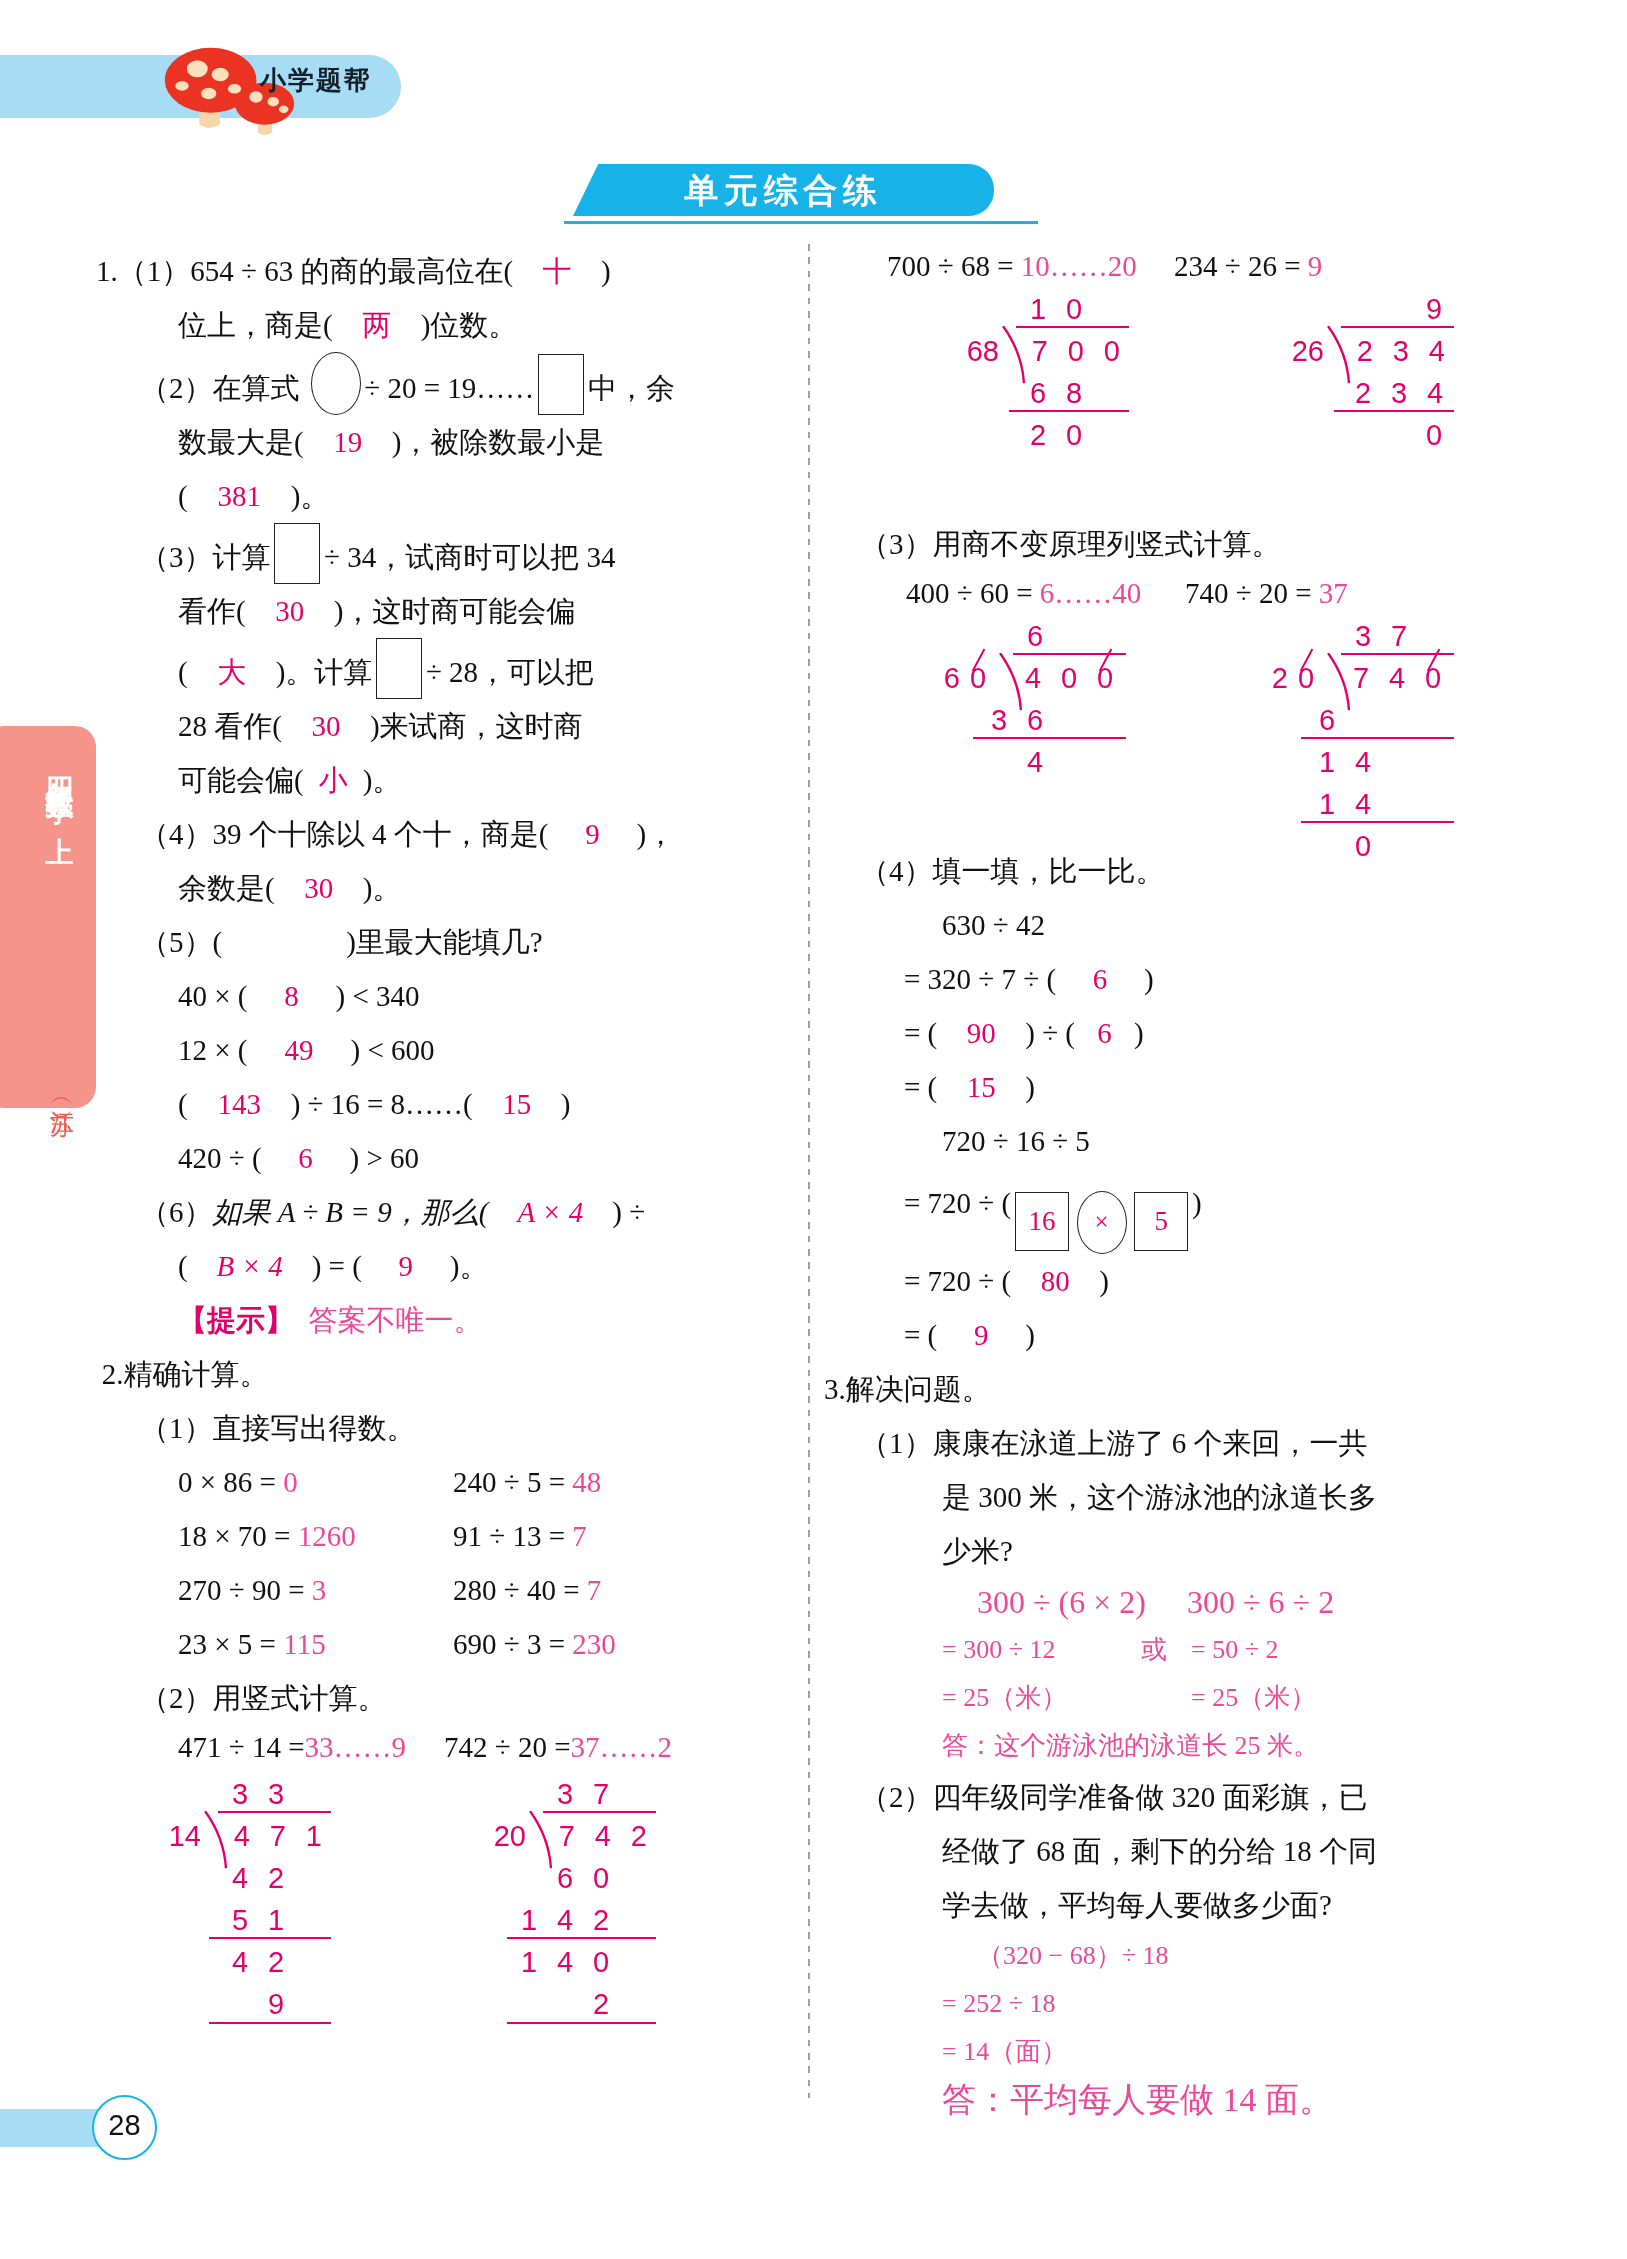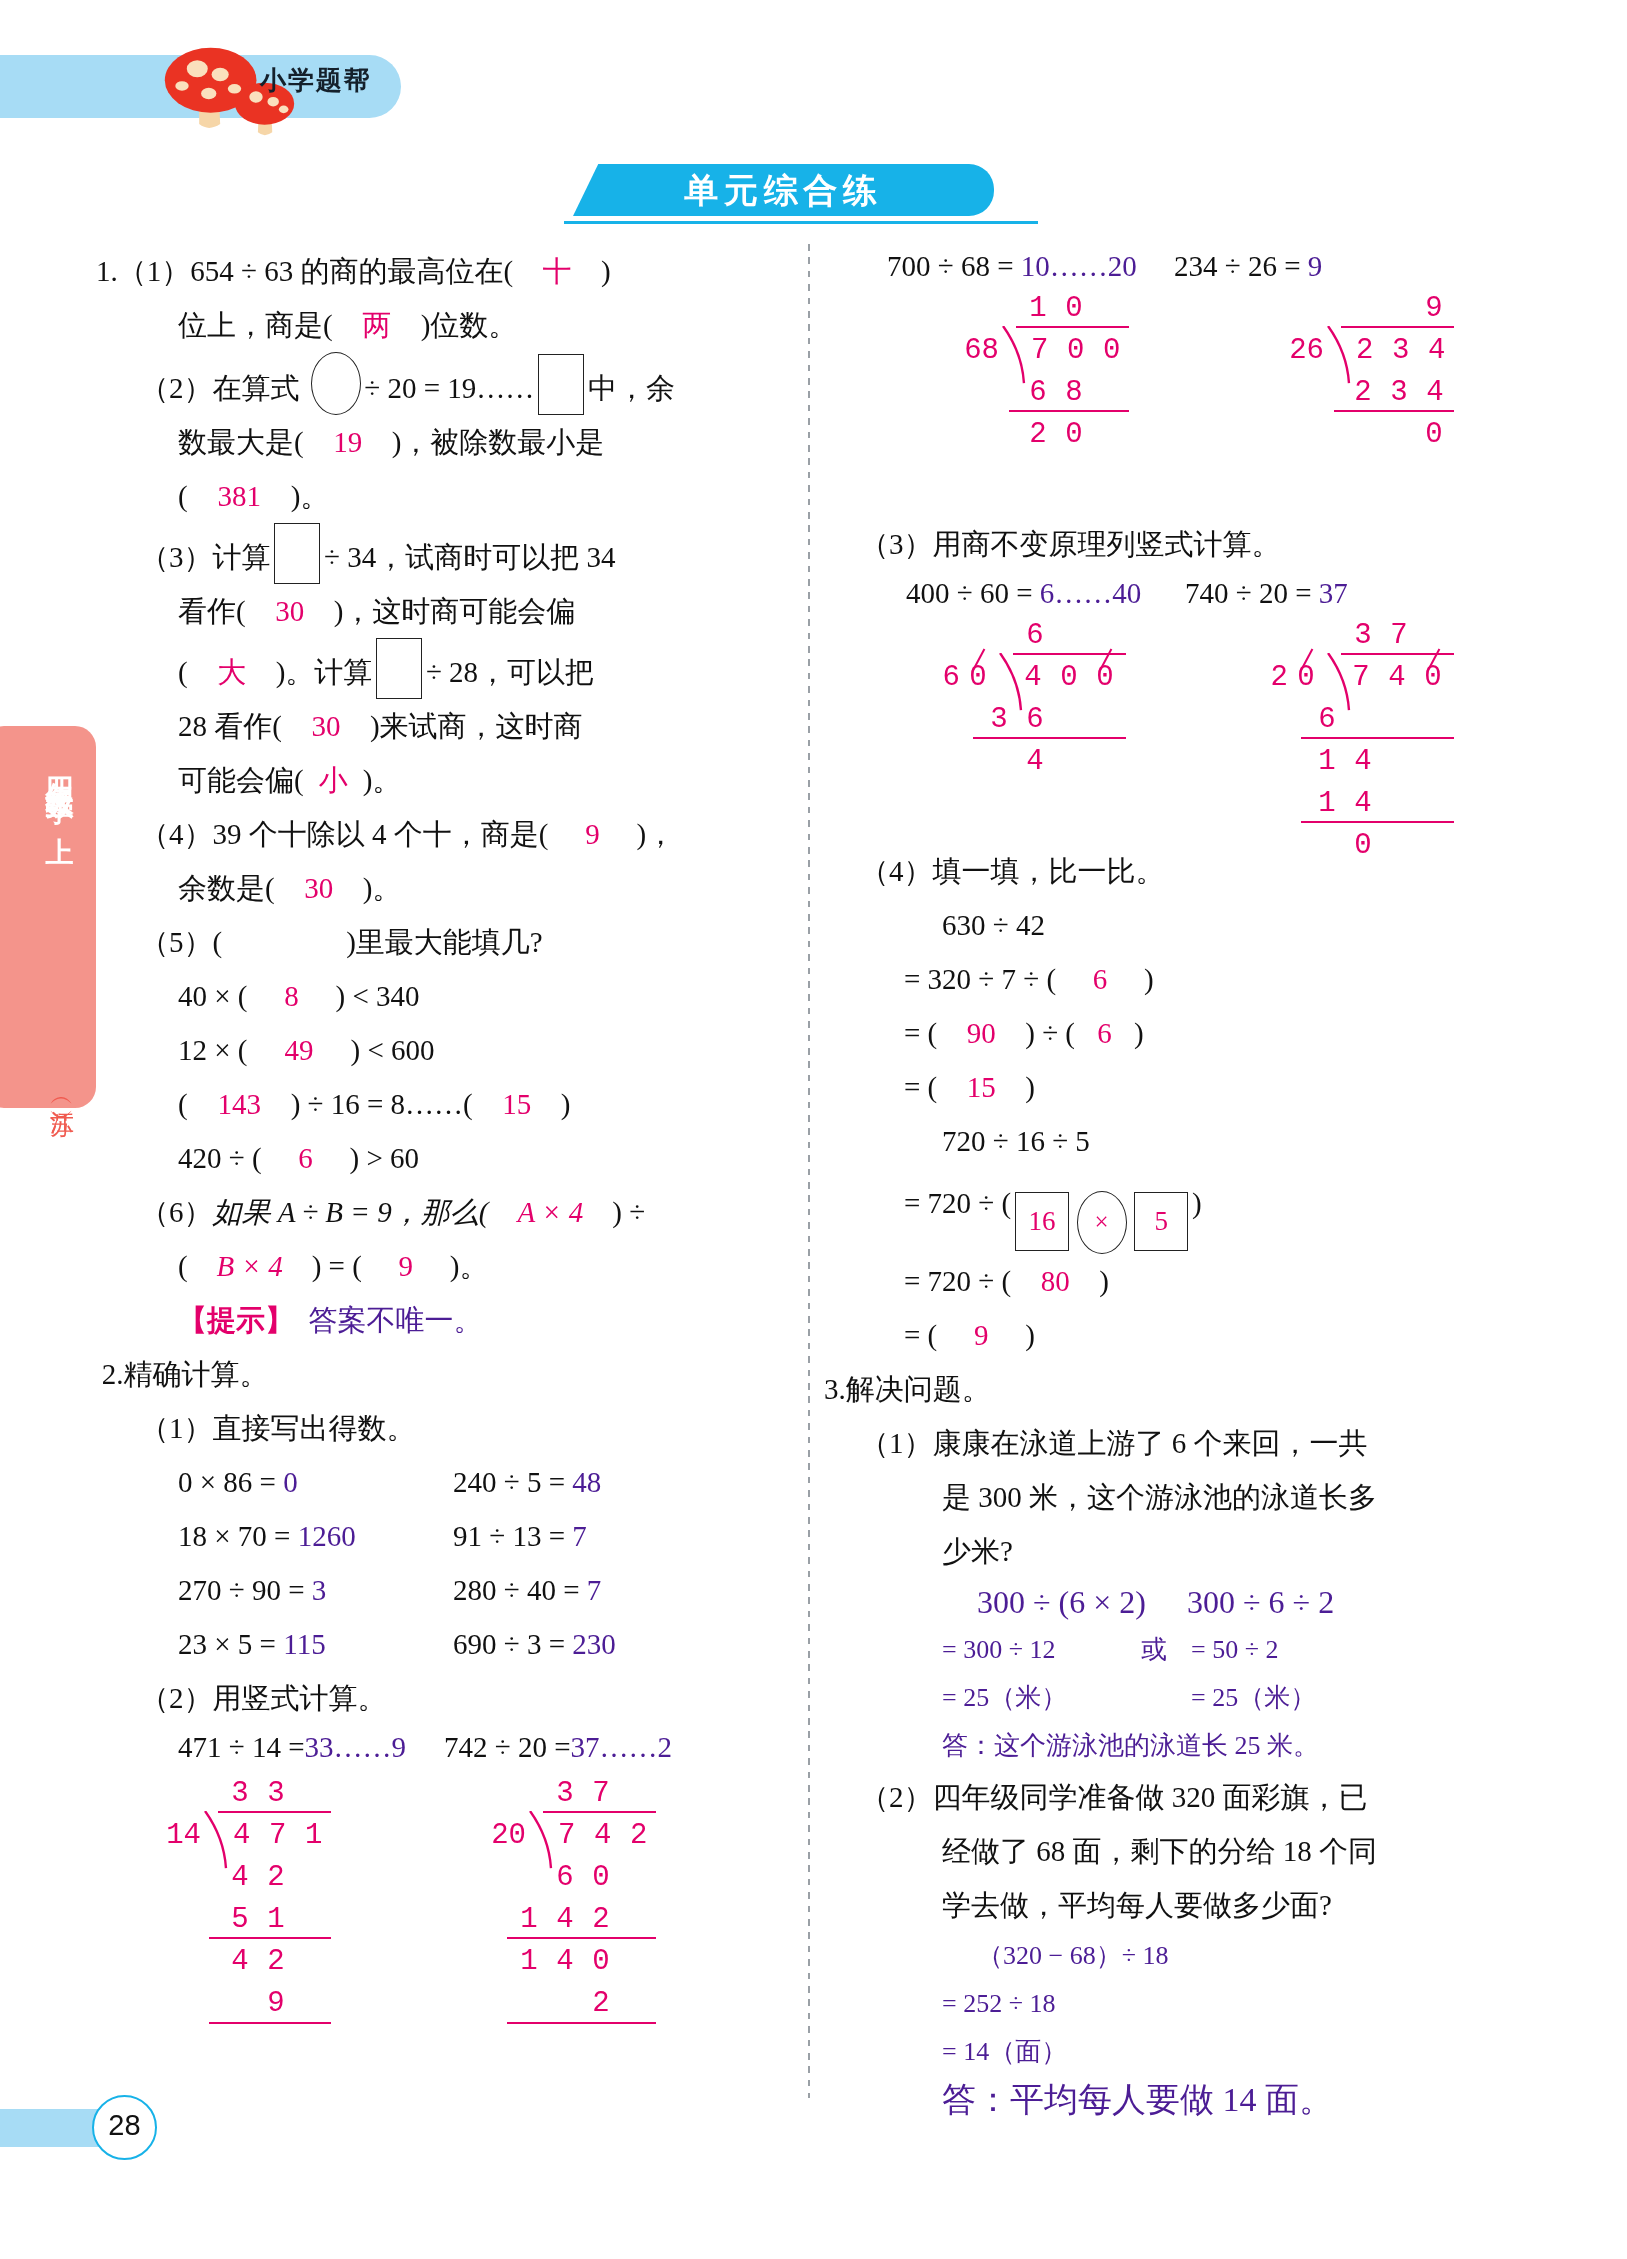--- a/index.html
+++ b/index.html
@@ -58,21 +58,21 @@
   
   #col-divider{position:absolute;left:808px;top:244px;width:1.9px;height:1854px;
     background:repeating-linear-gradient(to bottom,#9aa0a6 0,#9aa0a6 6.7px,transparent 6.7px,transparent 13.4px);}
   .col{position:absolute;top:244px;}
   #col-left{left:96px;width:679px;}
   #col-right{left:860px;width:669px;}
 
   
   .ln{font-size:29px;line-height:54px;white-space:nowrap;}
   .q-num{font-size:29px;}
-  .ans{color:#4c1d95;}
+  .ans{color:#ec4899;}
   .blank{display:inline-block;min-width:88px;text-align:center;color:#e3006b;}
   .blank.w2{min-width:103px;}
   .blank.w3{min-width:124px;}
   .blank.sm{min-width:59px;}
   .indent1{padding-left:44px;}
   .indent2{padding-left:82px;}
   .indent3{padding-left:117px;}
   .box{
     display:inline-block;width:46px;height:61px;border:1.9px solid #222;vertical-align:-17px;
     margin:0 3.8px;box-sizing:border-box;
@@ -81,21 +81,21 @@
   .circ{
     display:inline-block;width:50px;height:63px;border:1.9px solid #222;border-radius:50%;
     vertical-align:-17px;margin:0 3.8px;box-sizing:border-box;
   }
   .circ.op{text-align:center;line-height:59px;color:#e3006b;font-size:25px;}
   .hint-tag{color:#e3006b;font-weight:700;}
   .italic{font-style:italic;}
 
   
   .ldiv{position:relative;display:inline-block;color:#e3006b;font-size:29px;
-        font-family:Liberation Mono, monospace;}
+        font-family:Liberation Sans, sans-serif;}
   .ldiv .row{height:42px;line-height:42px;white-space:nowrap;}
   .ldiv .dg{display:inline-block;width:36px;text-align:center;}
   .ldiv .divisor{display:inline-block;text-align:right;padding-right:3.8px;}
   .hbar{position:absolute;height:1.9px;background:#e3006b;}
   .hook{position:absolute;}
   .strike0{position:relative;display:inline-block;width:36px;text-align:center;}
   .strike0::after{content:"";position:absolute;left:5.7px;top:1.9px;width:25px;height:1.9px;
       background:#e3006b;transform:rotate(-62deg);transform-origin:center;}
 </style>
 </head>

